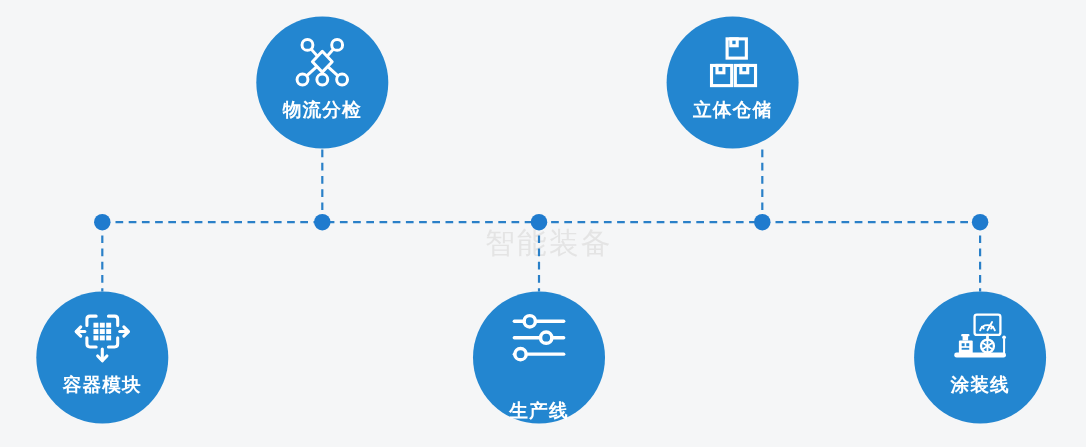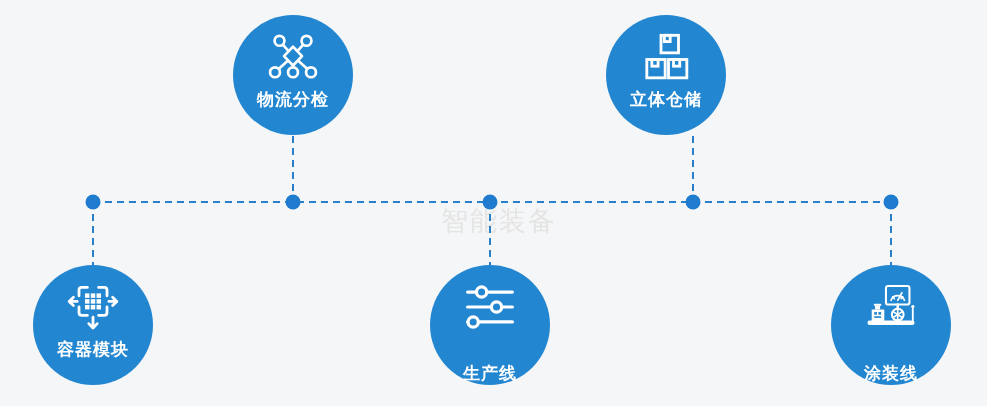--- a/index.html
+++ b/index.html
@@ -30,21 +30,21 @@
   }
   .node .icon{height:53px;display:flex;align-items:center;justify-content:center;}
   .node .label{
     margin-top:5px;color:#fff;font-size:17px;font-weight:600;
     letter-spacing:1px;white-space:nowrap;
   }
   .node-1{left:233px;top:15px;}
   .node-2{left:606px;top:15px;}
   .node-3{left:33px;top:265px;}
   .node-4{left:430px;top:265px;justify-content:space-between;}
-  .node-5{left:831px;top:265px;gap:24px;}
+  .node-5{left:831px;top:265px;}
 
   .icon svg{display:block;}
   .stroke{stroke:var(--icon);fill:none;}
   .fill-blue{fill:var(--circle);}
   .fill-white{fill:var(--icon);}
 </style>
 </head>
 <body>
 
 <div class="canvas">

